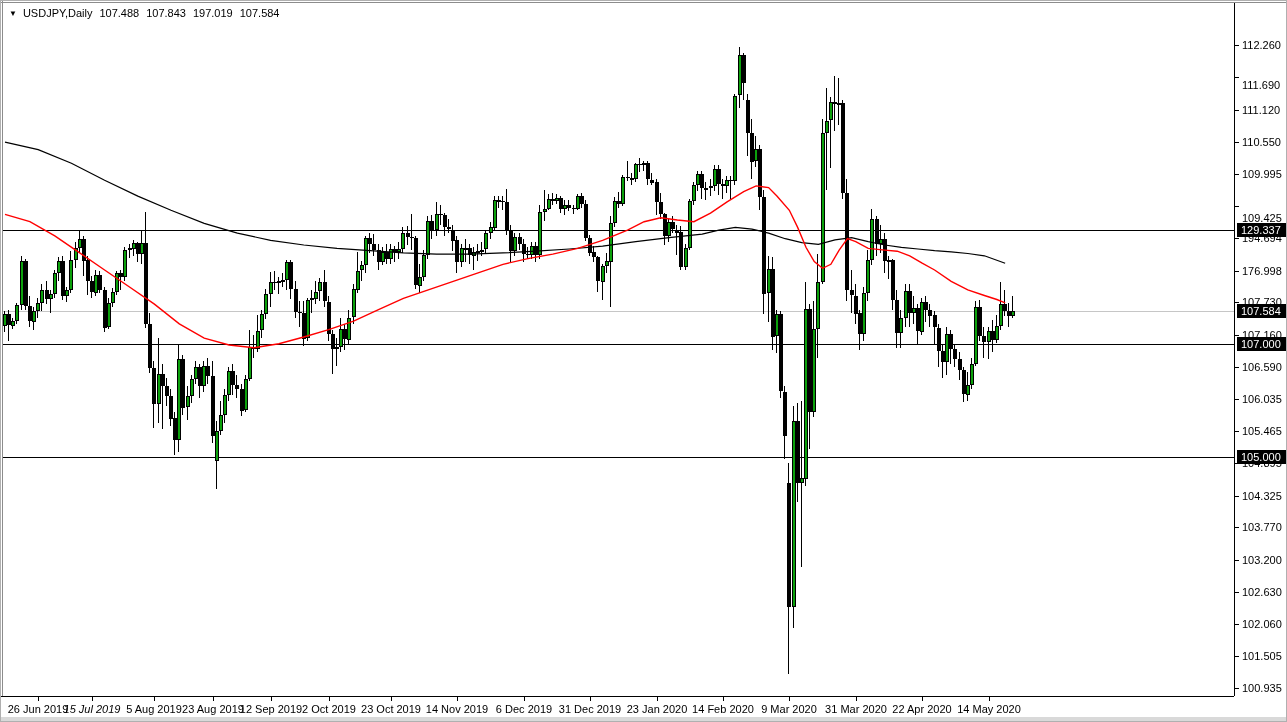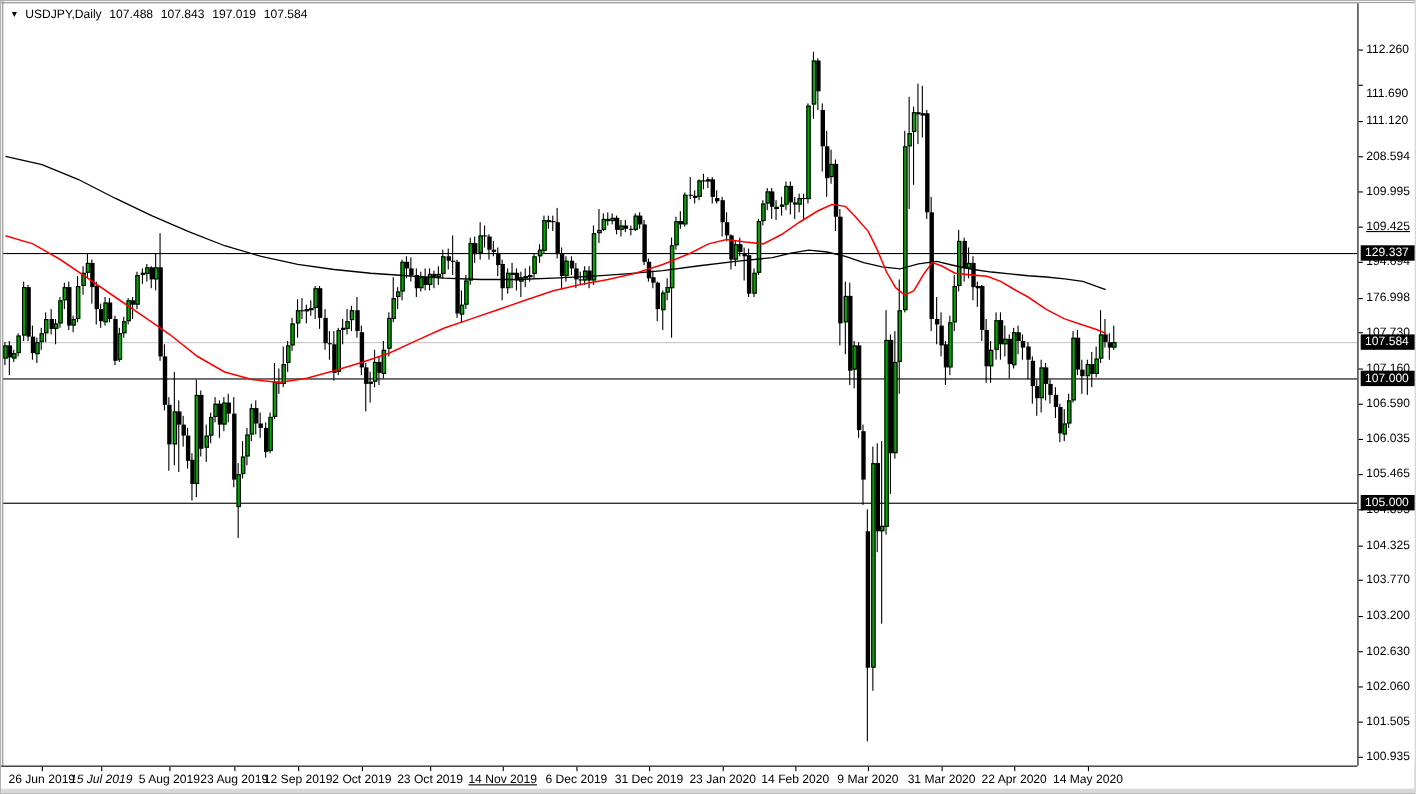--- a/index.html
+++ b/index.html
@@ -540,25 +540,25 @@
   </div>
 
   <div id="yaxis">
       <div class="ytick" style="top: 42px;"></div>
       <div class="ylab" style="top: 36px; color: rgb(0, 0, 0);">112.260</div>
       <div class="ytick" style="top: 74px;"></div>
       <div class="ylab" style="top: 76px; color: rgb(0, 0, 0);">111.690</div>
       <div class="ytick" style="top: 107px;"></div>
       <div class="ylab" style="top: 101px; color: rgb(0, 0, 0);">111.120</div>
       <div class="ytick" style="top: 139px;"></div>
-      <div class="ylab" style="top: 133px; color: rgb(0, 0, 0);">208.594</div>
+      <div class="ylab" style="top: 133px; color: rgb(0, 0, 0);">110.550</div>
       <div class="ytick" style="top: 171px;"></div>
       <div class="ylab" style="top: 165px; color: rgb(0, 0, 0);">109.995</div>
       <div class="ytick" style="top: 203px;"></div>
-      <div class="ylab" style="top: 197px; color: rgb(0, 0, 0); text-decoration: underline;">109.425</div>
+      <div class="ylab" style="top: 209px; color: rgb(0, 0, 0);">109.425</div>
       <div class="ytick" style="top: 235px;"></div>
       <div class="ylab" style="top: 229px; color: rgb(0, 0, 0);">194.694</div>
       <div class="ytick" style="top: 268px;"></div>
       <div class="ylab" style="top: 262px; color: rgb(0, 0, 0);">176.998</div>
       <div class="ytick" style="top: 299px;"></div>
       <div class="ylab" style="top: 293px; color: rgb(0, 0, 0);">107.730</div>
       <div class="ytick" style="top: 332px;"></div>
       <div class="ylab" style="top: 326px; color: rgb(0, 0, 0);">107.160</div>
       <div class="ytick" style="top: 364px;"></div>
       <div class="ylab" style="top: 358px; color: rgb(0, 0, 0);">106.590</div>
@@ -596,21 +596,21 @@
       <div class="xlab" style="left: 153px; color: rgb(0, 0, 0);">5 Aug 2019</div>
       <div class="xtick" style="left: 212px;"></div>
       <div class="xlab" style="left: 212px; color: rgb(0, 0, 0);">23 Aug 2019</div>
       <div class="xtick" style="left: 270px;"></div>
       <div class="xlab" style="left: 270px; color: rgb(0, 0, 0);">12 Sep 2019</div>
       <div class="xtick" style="left: 328px;"></div>
       <div class="xlab" style="left: 328px; color: rgb(0, 0, 0);">2 Oct 2019</div>
       <div class="xtick" style="left: 390px;"></div>
       <div class="xlab" style="left: 390px; color: rgb(0, 0, 0);">23 Oct 2019</div>
       <div class="xtick" style="left: 456px;"></div>
-      <div class="xlab" style="left: 456px; color: rgb(0, 0, 0); text-decoration: underline;">14 Nov 2019</div>
+      <div class="xlab" style="left: 456px; color: rgb(0, 0, 0);">14 Nov 2019</div>
       <div class="xtick" style="left: 523px;"></div>
       <div class="xlab" style="left: 523px; color: rgb(0, 0, 0);">6 Dec 2019</div>
       <div class="xtick" style="left: 589px;"></div>
       <div class="xlab" style="left: 589px; color: rgb(0, 0, 0);">31 Dec 2019</div>
       <div class="xtick" style="left: 656px;"></div>
       <div class="xlab" style="left: 656px; color: rgb(0, 0, 0);">23 Jan 2020</div>
       <div class="xtick" style="left: 722px;"></div>
       <div class="xlab" style="left: 722px; color: rgb(0, 0, 0);">14 Feb 2020</div>
       <div class="xtick" style="left: 788px;"></div>
       <div class="xlab" style="left: 788px; color: rgb(0, 0, 0);">9 Mar 2020</div>

